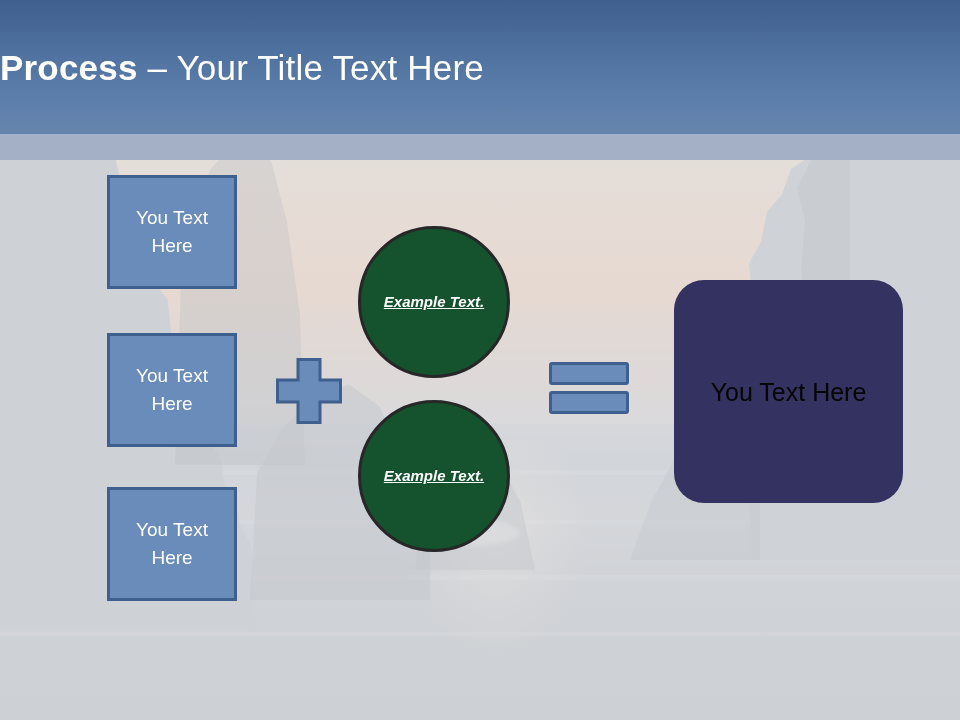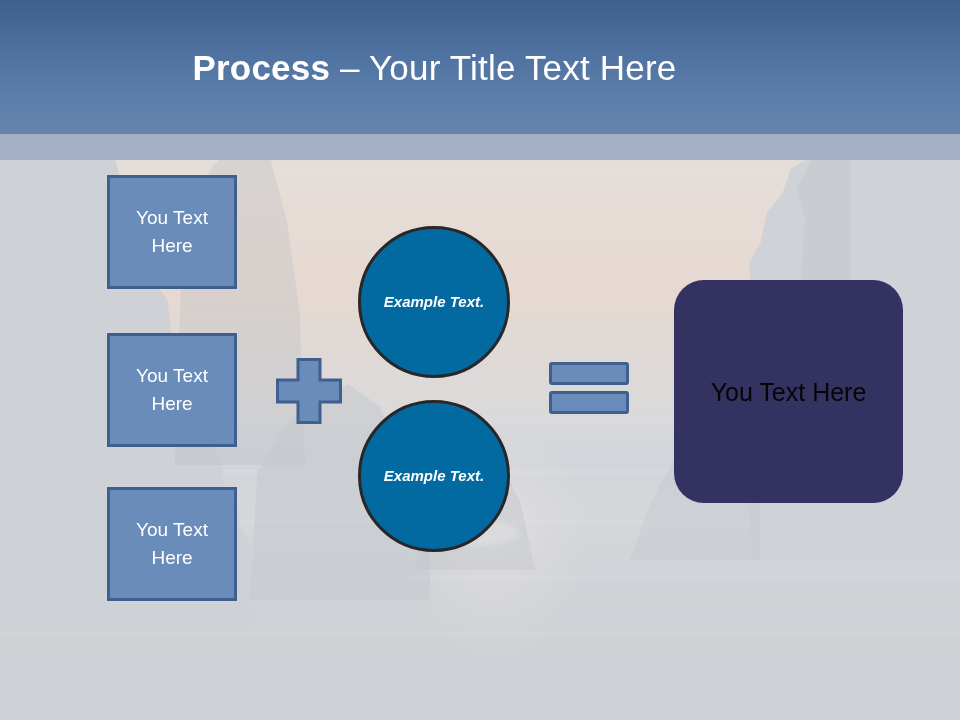--- a/index.html
+++ b/index.html
@@ -143,21 +143,20 @@
   .header-underband {
     position: absolute;
     left: 0; top: 134px;
     width: 960px; height: 26px;
     background: #a3b0c6;
   }
   .slide-title {
     position: absolute;
     left: 0; top: 46px;
     width: 869px;
-    text-align: center;
     color: #ffffff;
     font-size: 35px;
     line-height: 44px;
     letter-spacing: 0.2px;
     white-space: nowrap;
   }
   .slide-title .t-bold { font-weight: bold; }
   .slide-title .t-reg  { font-weight: normal; }
 
   
@@ -188,32 +187,33 @@
     width: 66px; height: 66px;
   }
   .plus-op svg { display: block; }
 
   
   .circle-node {
     position: absolute;
     width: 152px;
     height: 152px;
     border-radius: 50%;
-    background: #0369a1;
+    background: #14532d;
     border: 3px solid #272728;
     box-sizing: border-box;
     display: flex;
     align-items: center;
     justify-content: center;
     color: #ffffff;
     font-size: 15px;
     line-height: 24px;
     font-weight: bold;
     font-style: italic;
     text-align: center;
+    text-decoration: underline;
   }
   .circle-node-1 { left: 358px; top: 226px; }
   .circle-node-2 { left: 358px; top: 400px; }
 
   
   .equals-op {
     position: absolute;
     left: 549px; top: 362px;
     width: 80px; height: 52px;
   }

